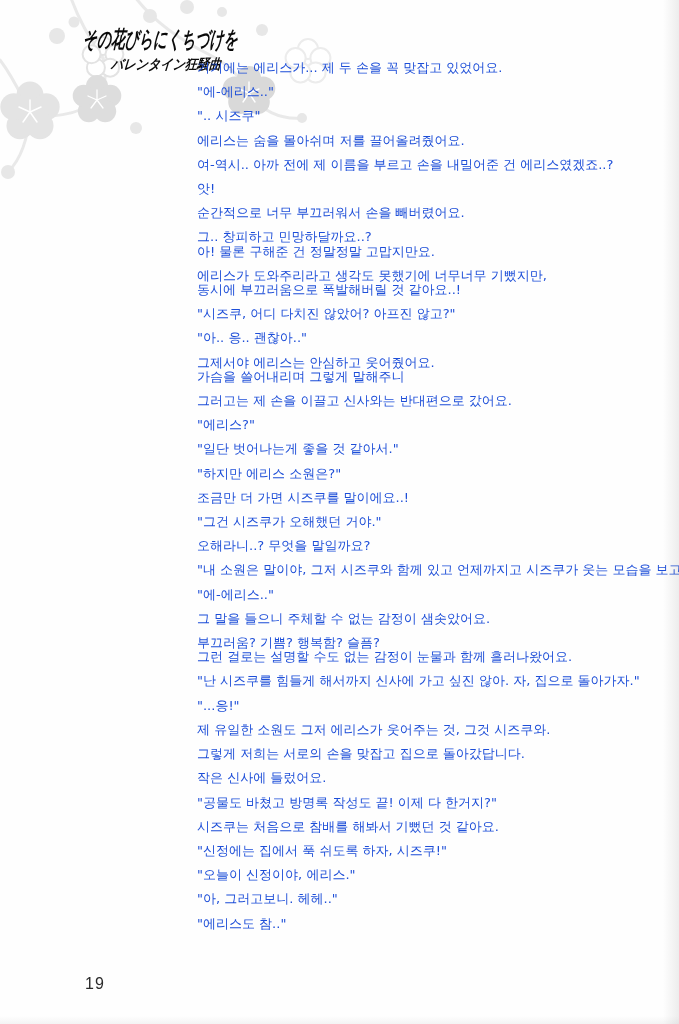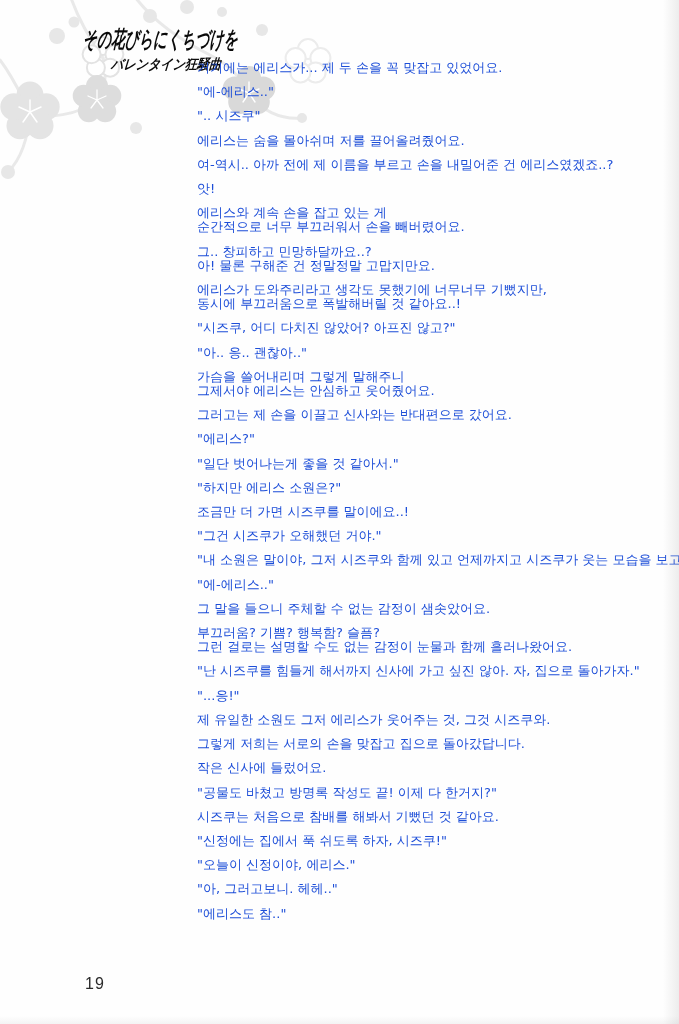--- a/index.html
+++ b/index.html
@@ -184,58 +184,60 @@
       <div class="para">
         <div class="line">에리스는 숨을 몰아쉬며 저를 끌어올려줬어요.</div>
       </div>
       <div class="para">
         <div class="line">여-역시.. 아까 전에 제 이름을 부르고 손을 내밀어준 건 에리스였겠죠..?</div>
       </div>
       <div class="para">
         <div class="line">앗!</div>
       </div>
       <div class="para">
-        <div class="line">에리스와 계속 손을 잡고 있는 게</div>
         <div class="line">순간적으로 너무 부끄러워서 손을 빼버렸어요.</div>
       </div>
       <div class="para">
         <div class="line">그.. 창피하고 민망하달까요..?</div>
         <div class="line">아! 물론 구해준 건 정말정말 고맙지만요.</div>
       </div>
       <div class="para">
         <div class="line">에리스가 도와주리라고 생각도 못했기에 너무너무 기뻤지만,</div>
         <div class="line">동시에 부끄러움으로 폭발해버릴 것 같아요..!</div>
       </div>
       <div class="para">
         <div class="line">"시즈쿠, 어디 다치진 않았어? 아프진 않고?"</div>
       </div>
       <div class="para">
         <div class="line">"아.. 응.. 괜찮아.."</div>
       </div>
       <div class="para">
+        <div class="line">그제서야 에리스는 안심하고 웃어줬어요.</div>
         <div class="line">가슴을 쓸어내리며 그렇게 말해주니</div>
-        <div class="line">그제서야 에리스는 안심하고 웃어줬어요.</div>
       </div>
       <div class="para">
         <div class="line">그러고는 제 손을 이끌고 신사와는 반대편으로 갔어요.</div>
       </div>
       <div class="para">
         <div class="line">"에리스?"</div>
       </div>
       <div class="para">
         <div class="line">"일단 벗어나는게 좋을 것 같아서."</div>
       </div>
       <div class="para">
         <div class="line">"하지만 에리스 소원은?"</div>
       </div>
       <div class="para">
         <div class="line">조금만 더 가면 시즈쿠를 말이에요..!</div>
       </div>
       <div class="para">
         <div class="line">"그건 시즈쿠가 오해했던 거야."</div>
+      </div>
+      <div class="para">
+        <div class="line">오해라니..? 무엇을 말일까요?</div>
       </div>
       <div class="para">
         <div class="line">"내 소원은 말이야, 그저 시즈쿠와 함께 있고 언제까지고 시즈쿠가 웃는 모습을 보고 싶은 것 뿐이야."</div>
       </div>
       <div class="para">
         <div class="line">"에-에리스.."</div>
       </div>
       <div class="para">
         <div class="line">그 말을 들으니 주체할 수 없는 감정이 샘솟았어요.</div>
       </div>

